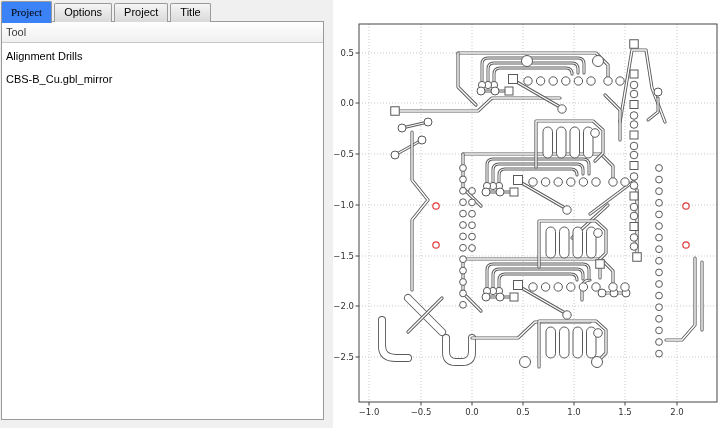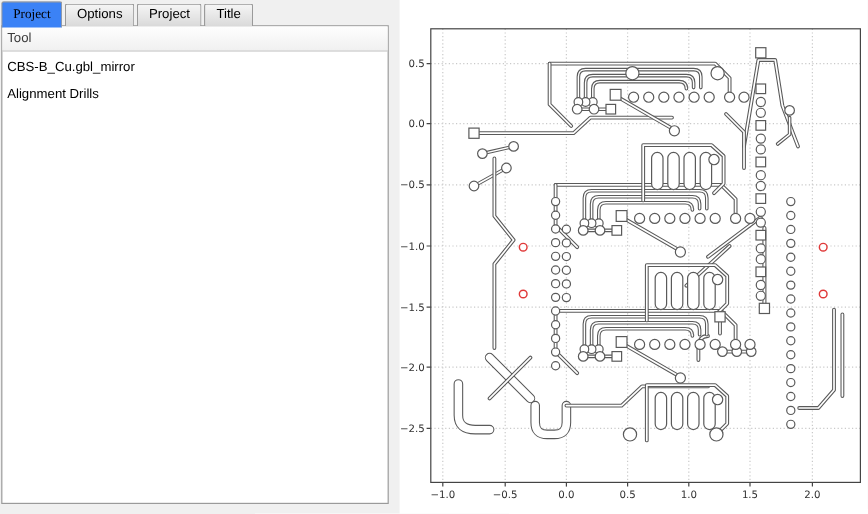--- a/index.html
+++ b/index.html
@@ -42,22 +42,22 @@
 
 <div class="tabbar">
   <div class="tab active">Project</div>
   <div class="tab">Options</div>
   <div class="tab">Project</div>
   <div class="tab">Title</div>
 </div>
 
 <div class="panel">
   <div class="list-header">Tool</div>
+  <div class="list-item">Alignment Drills</div>
   <div class="list-item">CBS-B_Cu.gbl_mirror</div>
-  <div class="list-item">Alignment Drills</div>
 </div>
 
 <div class="figure">
   <svg id="plot" width="390" height="428" viewBox="0 0 390 428">
       <g>
         <line x1="36" y1="24" x2="36" y2="402" stroke="#c9c9c9" stroke-width="1" stroke-dasharray="1 2"></line>
         <line x1="88" y1="24" x2="88" y2="402" stroke="#c9c9c9" stroke-width="1" stroke-dasharray="1 2"></line>
         <line x1="139" y1="24" x2="139" y2="402" stroke="#c9c9c9" stroke-width="1" stroke-dasharray="1 2"></line>
         <line x1="190" y1="24" x2="190" y2="402" stroke="#c9c9c9" stroke-width="1" stroke-dasharray="1 2"></line>
         <line x1="241" y1="24" x2="241" y2="402" stroke="#c9c9c9" stroke-width="1" stroke-dasharray="1 2"></line>

